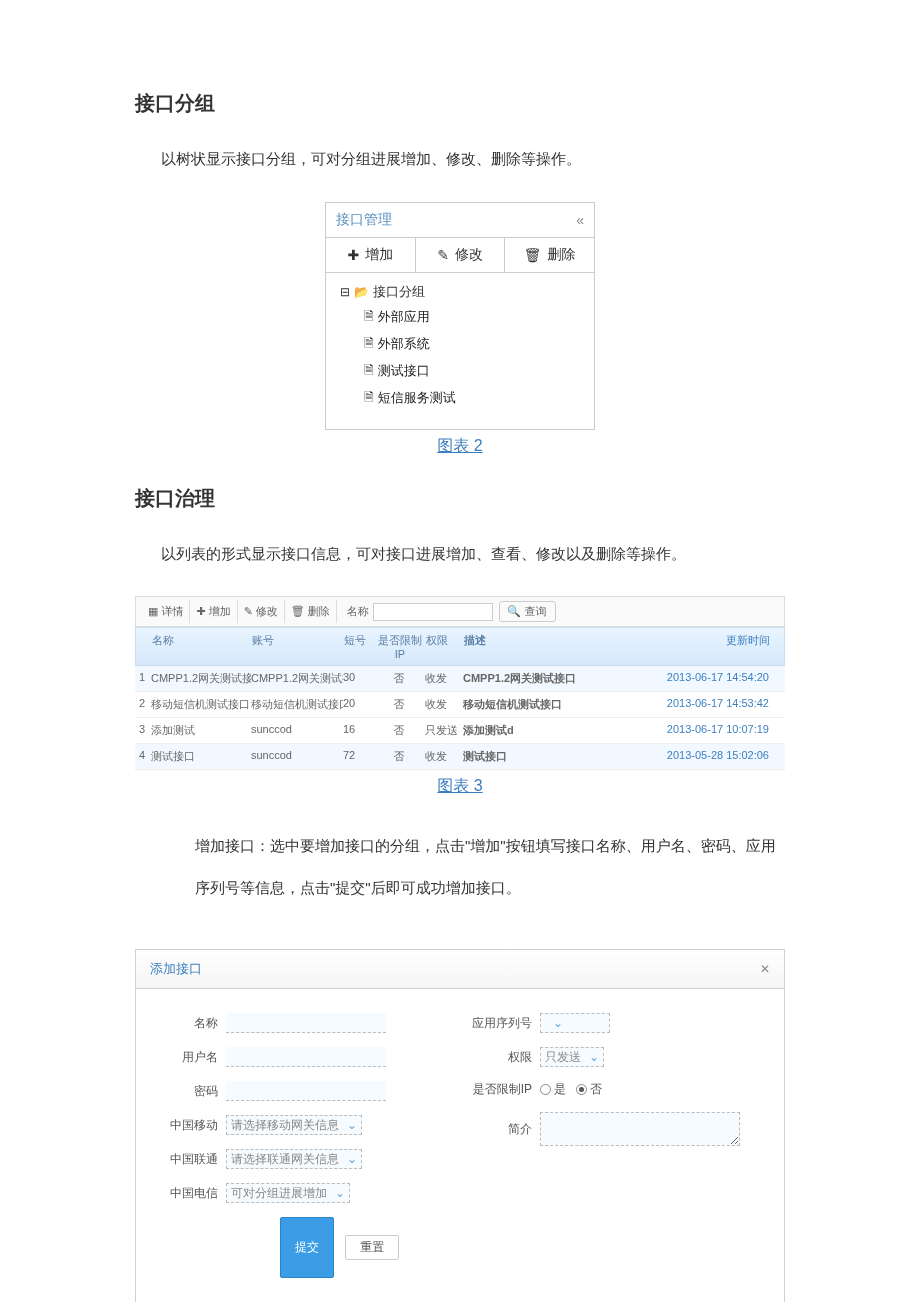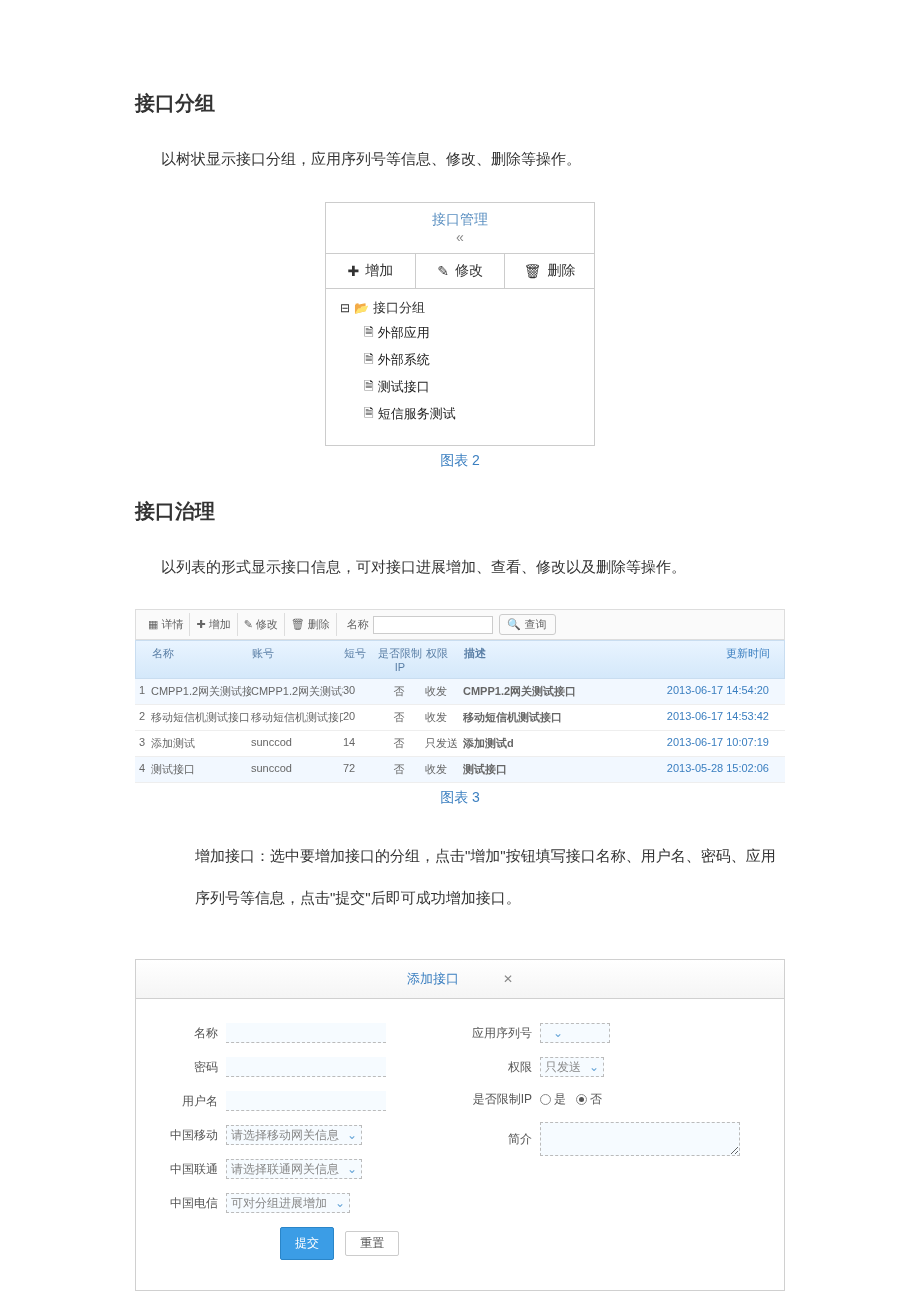--- a/index.html
+++ b/index.html
@@ -7,36 +7,35 @@
       width: 920px;
       min-height: 1302px;
       background: #fff;
       font-family: "Microsoft YaHei", Arial, sans-serif;
       color: #333;
       padding: 90px 135px 40px 135px;
     }
     h2 { font-size: 20px; font-weight: bold; margin-bottom: 28px; }
     .desc { font-size: 15px; margin-left: 26px; margin-bottom: 28px; line-height: 1.9; }
     .desc2 { font-size: 15px; margin-left: 60px; margin-bottom: 28px; line-height: 2.8; }
-    .caption { color: #3b7fc0; font-size: 14px; text-align: center; margin: 6px 0 28px 0; }
+    .caption { color: #3b7fc0; font-size: 16px; text-align: center; margin: 6px 0 28px 0; text-decoration: underline; }
     
     .panel1 {
       width: 270px;
       margin: 0 auto 0 auto;
       border: 1px solid #ccc;
     }
     .panel1-title {
       padding: 8px 10px;
       color: #5a8fc1;
       font-size: 14px;
       border-bottom: 1px solid #ccc;
       display: flex;
       justify-content: space-between;
       align-items: center;
-      flex-direction: column;
     }
     .panel1-title .chev { color: #888; }
     .panel1-toolbar {
       display: flex;
       border-bottom: 1px solid #ccc;
     }
     .panel1-btn {
       flex: 1;
       text-align: center;
       padding: 8px 0;
@@ -127,21 +126,21 @@
       margin-top: 40px;
       border: 1px solid #d0d0d0;
       background: #fff;
       font-size: 12px;
       color: #555;
     }
     .dialog-hd {
       border-bottom: 1px solid #d0d0d0;
       padding: 10px 14px;
       display: flex;
-      justify-content: center;
+      justify-content: space-between;
       align-items: center;
       background: linear-gradient(#fff,#f5f5f5);
       gap: 44px;
     }
     .dialog-hd-title { color: #3b7fc0; font-size: 13px; }
     .dialog-close { color: #888; cursor: pointer; }
     .dialog-body { display: flex; padding: 24px 10px 20px 10px; }
     .col { flex: 1; }
     .frow { display: flex; align-items: center; margin-bottom: 14px; }
     .flabel { width: 72px; text-align: right; margin-right: 8px; color: #555; }
@@ -175,41 +174,41 @@
       padding: 2px 4px;
     }
     .radio { display: inline-flex; align-items: center; gap: 3px; margin-right: 10px; color: #555; }
     .radio-dot { width: 11px; height: 11px; border: 1px solid #888; border-radius: 50%; display: inline-flex; align-items: center; justify-content: center; }
     .radio-dot.checked::after { content:""; width:5px; height:5px; border-radius:50%; background:#555; }
     .actions { text-align: left; padding-left: 134px; margin-top: 8px; margin-bottom: 10px; }
     .btn-primary {
       background: #3b9de6;
       color: #fff;
       border: 1px solid #2a85c8;
-      padding: 7px 14px;
+      padding: 21px 14px;
       font-size: 12px;
       border-radius: 2px;
       cursor: pointer;
     }
     .btn-default {
       background: #fff;
       color: #555;
       border: 1px solid #ccc;
       padding: 3px 14px;
       font-size: 12px;
       border-radius: 2px;
       cursor: pointer;
       margin-left: 8px;
     }
   </style>
 </head>
 <body>
 
 <h2>接口分组</h2>
-<p class="desc">以树状显示接口分组，应用序列号等信息、修改、删除等操作。</p>
+<p class="desc">以树状显示接口分组，可对分组进展增加、修改、删除等操作。</p>
 
 <div class="panel1">
   <div class="panel1-title">
     <span>接口管理</span>
     <span class="chev">«</span>
   </div>
   <div class="panel1-toolbar">
     <div class="panel1-btn">
       <span>✚</span>
       <span>增加</span>
@@ -304,21 +303,21 @@
     <div class="c-num">20</div>
     <div class="c-ip">否</div>
     <div class="c-perm">收发</div>
     <div class="c-desc">移动短信机测试接口</div>
     <div class="c-time">2013-06-17 14:53:42</div>
   </div>
   <div class="datarow">
     <div class="c-idx">3</div>
     <div class="c-name">添加测试</div>
     <div class="c-acct">sunccod</div>
-    <div class="c-num">14</div>
+    <div class="c-num">16</div>
     <div class="c-ip">否</div>
     <div class="c-perm">只发送</div>
     <div class="c-desc">添加测试d</div>
     <div class="c-time">2013-06-17 10:07:19</div>
   </div>
   <div class="datarow alt">
     <div class="c-idx">4</div>
     <div class="c-name">测试接口</div>
     <div class="c-acct">sunccod</div>
     <div class="c-num">72</div>
@@ -337,25 +336,25 @@
     <span class="dialog-hd-title">添加接口</span>
     <span class="dialog-close">✕</span>
   </div>
   <div class="dialog-body">
     <div class="col">
       <div class="frow">
           <div class="flabel">名称</div>
           <input class="finput" style="">
         </div>
       <div class="frow">
+          <div class="flabel">用户名</div>
+          <input class="finput" style="">
+        </div>
+      <div class="frow">
           <div class="flabel">密码</div>
-          <input class="finput" style="">
-        </div>
-      <div class="frow">
-          <div class="flabel">用户名</div>
           <input class="finput" style="">
         </div>
       <div class="frow">
           <div class="flabel">中国移动</div>
           <span class="fselect">
             <span>请选择移动网关信息</span>
             <span class="dd-icon">⌄</span>
           </span>
         </div>
       <div class="frow">

